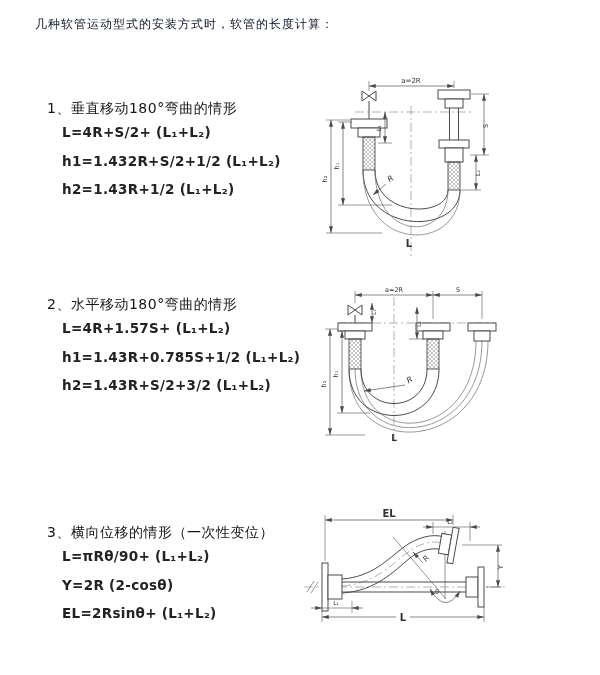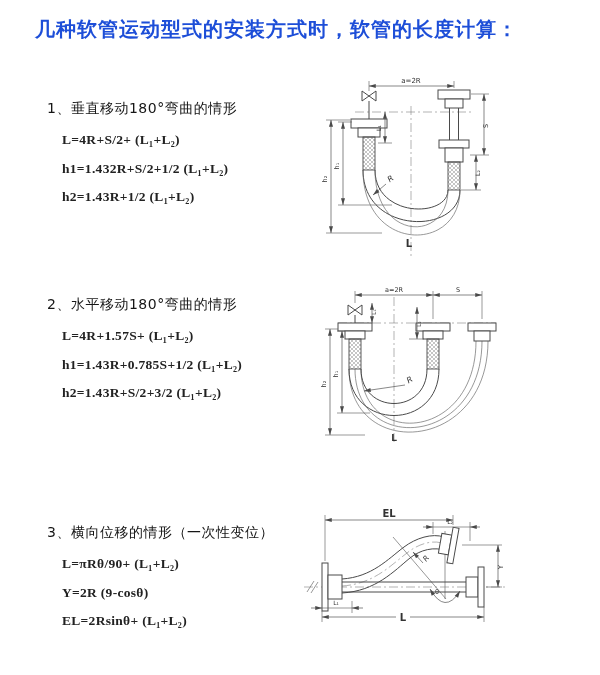--- a/index.html
+++ b/index.html
@@ -1,21 +1,21 @@
 <!DOCTYPE html>
 <html><head>
 <meta charset="utf-8">
 <style>
   html,body{margin:0;padding:0;background:#fff;}
   #page{position:relative;width:600px;height:675px;background:#ffffff;overflow:hidden;
         font-family:"DejaVu Sans","Liberation Sans",sans-serif;color:#1c1c1c;}
-  .title{position:absolute;left:35px;top:16px;font-size:20px;font-weight:700;letter-spacing:1px;color:#1d4ed8;}
+  .title{position:absolute;left:35px;top:16px;font-size:12px;font-weight:400;letter-spacing:1px;color:#0f172a;}
   .section{position:absolute;left:47px;}
   .section .heading{font-size:14px;font-weight:400;letter-spacing:0.5px;color:#161616;}
-  .section .formulas{margin-top:8px;margin-left:15px;font-family:Liberation Serif, serif;}
+  .section .formulas{margin-left:15px;}
   .section .formula{font-size:13.5px;font-weight:600;line-height:28.5px;letter-spacing:0.3px;color:#222;white-space:pre;}
   svg.diag{position:absolute;}
   svg text{fill:#333;font-family:"DejaVu Sans","Liberation Sans",sans-serif;}
   .obj{stroke:#4a4a4a;stroke-width:1;fill:none;}
   .objf{stroke:#4a4a4a;stroke-width:1;fill:#ffffff;}
   .thin{stroke:#6b6b6b;stroke-width:0.7;fill:none;}
   .cl{stroke:#808080;stroke-width:0.6;stroke-dasharray:9 3 2 3;fill:none;}
   .dim{stroke:#555;stroke-width:0.7;fill:none;}
   .ext{stroke:#555;stroke-width:0.6;fill:none;}
   .braid{fill:url(#braidp);stroke:#4a4a4a;stroke-width:0.9;}
@@ -42,21 +42,21 @@
       <div class="formula">L=4R+1.57S+ (L₁+L₂)</div>
       <div class="formula">h1=1.43R+0.785S+1/2 (L₁+L₂)</div>
       <div class="formula">h2=1.43R+S/2+3/2 (L₁+L₂)</div>
     </div>
   </div>
 
   <div class="section" style="top:524px;">
     <div class="heading">3、横向位移的情形（一次性变位）</div>
     <div class="formulas">
       <div class="formula">L=πRθ/90+ (L₁+L₂)</div>
-      <div class="formula">Y=2R (9-cosθ)</div>
+      <div class="formula">Y=2R (2-cosθ)</div>
       <div class="formula">EL=2Rsinθ+ (L₁+L₂)</div>
     </div>
   </div>
 
   <svg class="diag" style="left:312px;top:70px;" width="292" height="195" viewBox="0 0 292 195">
     <defs>
       <marker id="ma" viewBox="0 0 10 10" refX="9.5" refY="5" markerWidth="7.5" markerHeight="7.5" markerUnits="userSpaceOnUse" orient="auto-start-reverse">
         <path d="M0.5,2.3 L9.5,5 L0.5,7.7 Z" fill="#4a4a4a"></path>
       </marker>
       <pattern id="braidp" width="4" height="4" patternUnits="userSpaceOnUse">

